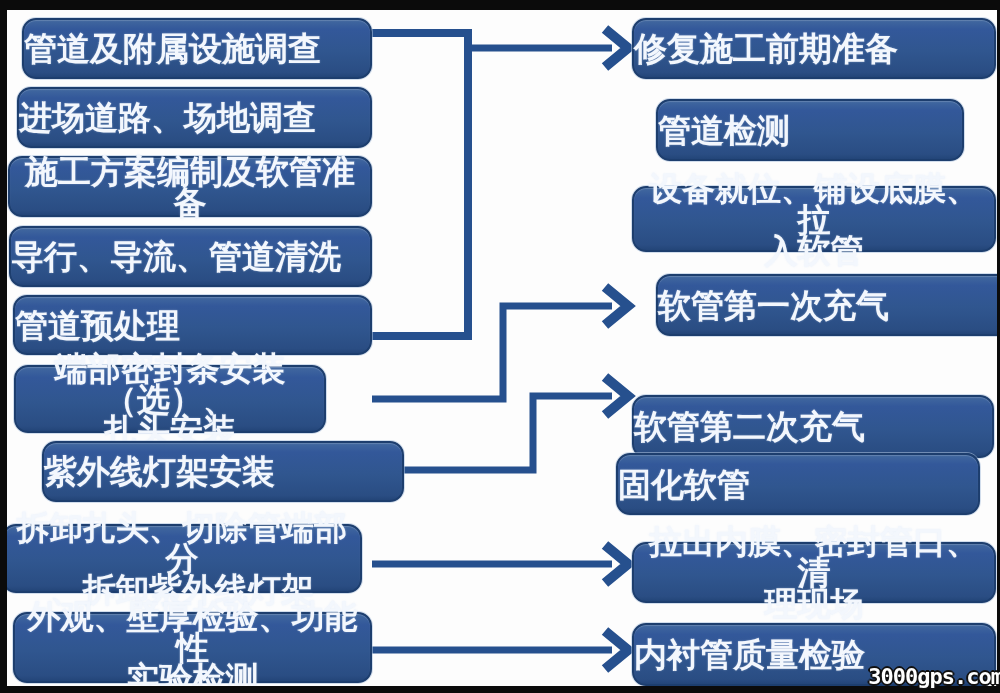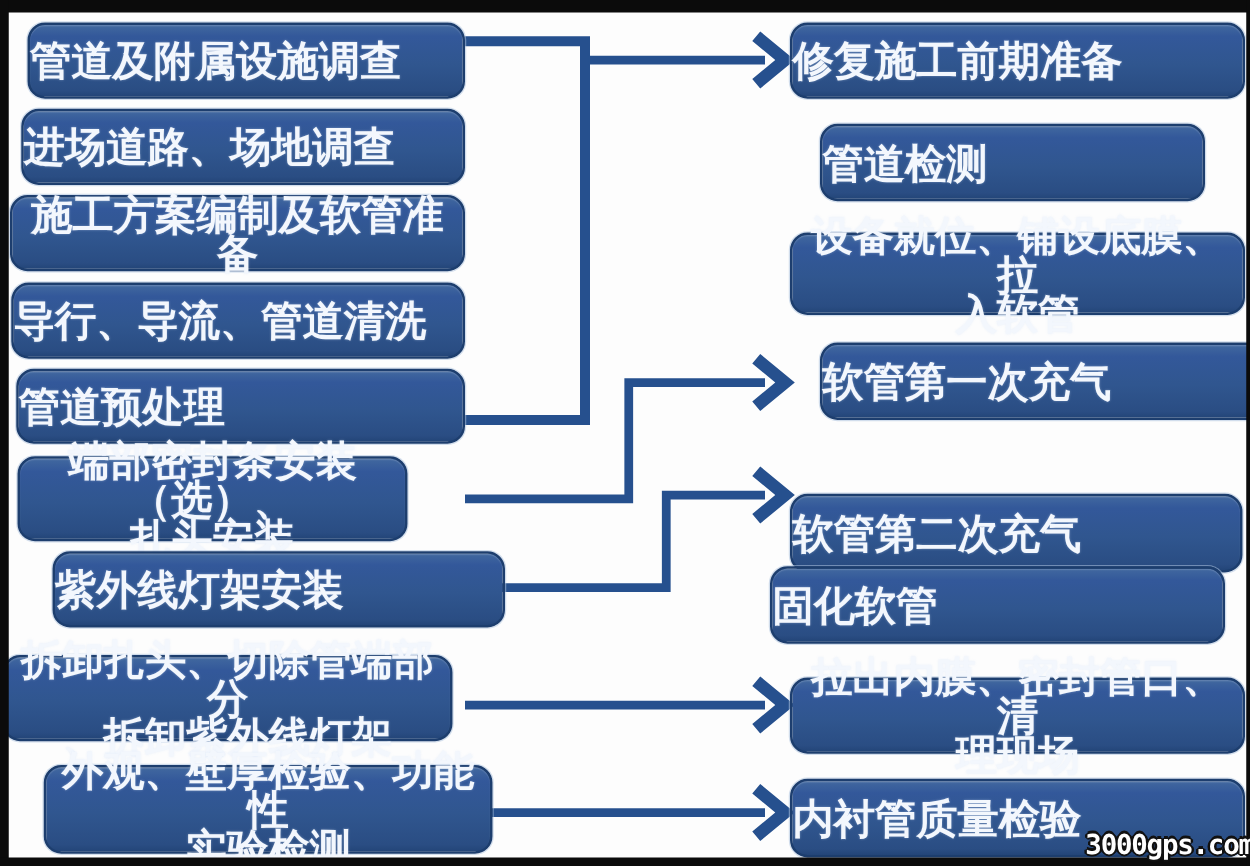--- a/index.html
+++ b/index.html
@@ -69,21 +69,21 @@
       <div class="flow-box" style="left: 22px; top: 18px; width: 350px; height: 61px;"><span>管道及附属设施调查</span></div>
       <div class="flow-box" style="left: 17px; top: 87px; width: 355px; height: 61px;"><span>进场道路、场地调查</span></div>
       <div class="flow-box" style="left: 8px; top: 156px; width: 364px; height: 61px;"><span>施工方案编制及软管准备</span></div>
       <div class="flow-box" style="left: 9px; top: 226px; width: 363px; height: 61px;"><span>导行、导流、管道清洗</span></div>
       <div class="flow-box" style="left: 13px; top: 295px; width: 359px; height: 60px;"><span>管道预处理</span></div>
       <div class="flow-box" style="left: 14px; top: 365px; width: 312px; height: 68px;"><span>端部密封条安装（选）、
 扎头安装</span></div>
       <div class="flow-box" style="left: 10px; top: 441px; width: 362px; height: 61px; margin-left: 32px;"><span>紫外线灯架安装</span></div>
       <div class="flow-box" style="left: 2px; top: 524px; width: 360px; height: 69px;"><span>拆卸扎头、切除管端部分
 、拆卸紫外线灯架</span></div>
-      <div class="flow-box" style="left: 13px; top: 612px; width: 359px; height: 71px; margin-left: 22px;"><span>外观、壁厚检验、功能性
+      <div class="flow-box" style="left: 13px; top: 612px; width: 359px; height: 71px;"><span>外观、壁厚检验、功能性
 实验检测</span></div>
       <div class="flow-box" style="left: 632px; top: 18px; width: 364px; height: 61px;"><span>修复施工前期准备</span></div>
       <div class="flow-box" style="left: 656px; top: 99px; width: 308px; height: 62px;"><span>管道检测</span></div>
       <div class="flow-box" style="left: 632px; top: 186px; width: 364px; height: 66px;"><span>设备就位、铺设底膜、拉
 入软管</span></div>
       <div class="flow-box" style="left: 656px; top: 274px; width: 364px; height: 62px;"><span>软管第一次充气</span></div>
       <div class="flow-box" style="left: 632px; top: 367px; width: 362px; height: 63px; margin-top: 28px;"><span>软管第二次充气</span></div>
       <div class="flow-box" style="left: 616px; top: 453px; width: 364px; height: 62px;"><span>固化软管</span></div>
       <div class="flow-box" style="left: 632px; top: 542px; width: 364px; height: 61px;"><span>拉出内膜、密封管口、清
 理现场</span></div>

